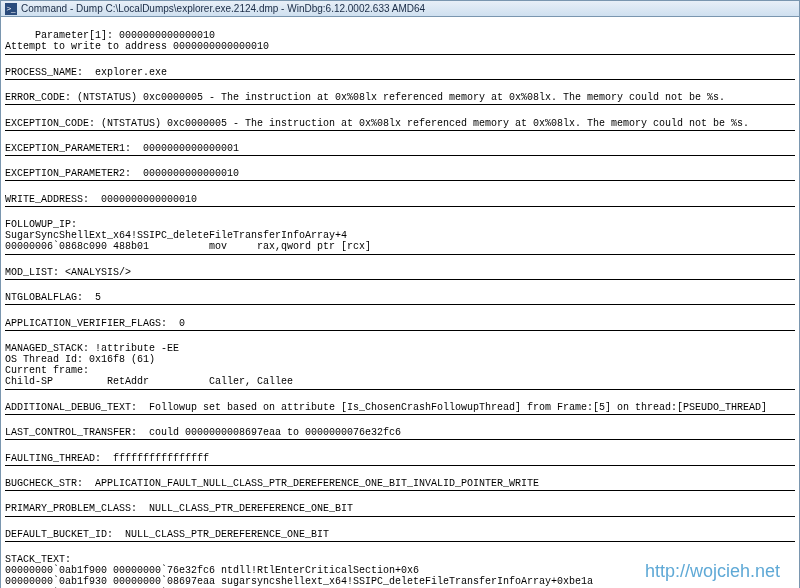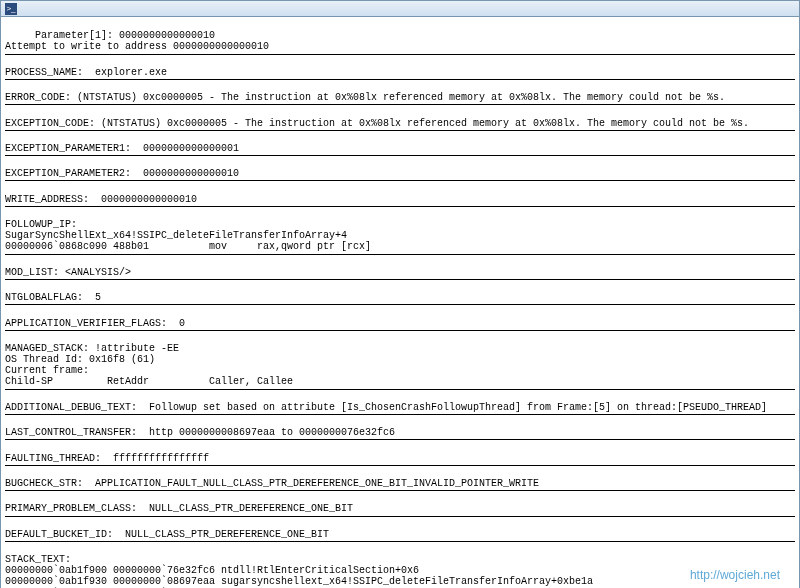--- a/index.html
+++ b/index.html
@@ -9,31 +9,32 @@
     background: linear-gradient(to bottom, #e8eff7, #cfe0f0);
     border-bottom: 1px solid #7a96af;
     height: 16px; display: flex; align-items: center; padding: 0 4px;
     font-family: Tahoma, sans-serif; font-size: 10px; color: #1a2b45;
   }
   .titlebar .icon { width: 12px; height: 12px; background: #2a4b7c; margin-right: 4px; display: inline-flex; align-items: center; justify-content: center; color: #fff; font-size: 8px; }
   .content { padding: 2px 4px 6px; white-space: pre; line-height: 1.12; overflow: hidden; }
   .section-hr { border-top: 1px solid #000; margin: 1px 0; }
   .watermark {
     position: absolute; right: 20px; bottom: 6px;
-    font-family: Arial, sans-serif; font-size: 12px; color: #5fa9d6; font-weight: 400;
+    font-family: Arial, sans-serif; font-size: 18px; color: #5fa9d6; font-weight: 400;
   }
   .wrap { position: relative; width: 800px; height: 588px; }
 </style>
 </head>
 <body>
 
 <div class="wrap">
 <div class="window">
   <div class="titlebar">
     <span class="icon">&gt;_</span>
+    <span>Command - Dump C:\LocalDumps\explorer.exe.2124.dmp - WinDbg:6.12.0002.633 AMD64</span>
   </div>
   <div class="content">
 <span>     Parameter[1]: 0000000000000010</span>
 <span>Attempt to write to address 0000000000000010</span>
 <div class="section-hr"></div>
 <span>PROCESS_NAME:  explorer.exe</span>
 <div class="section-hr"></div>
 <span>ERROR_CODE: (NTSTATUS) 0xc0000005 - The instruction at 0x%08lx referenced memory at 0x%08lx. The memory could not be %s.</span>
 <div class="section-hr"></div>
 <span>EXCEPTION_CODE: (NTSTATUS) 0xc0000005 - The instruction at 0x%08lx referenced memory at 0x%08lx. The memory could not be %s.</span>
@@ -54,21 +55,21 @@
 <div class="section-hr"></div>
 <span>APPLICATION_VERIFIER_FLAGS:  0</span>
 <div class="section-hr"></div>
 <span>MANAGED_STACK: !attribute -EE</span>
 <span>OS Thread Id: 0x16f8 (61)</span>
 <span>Current frame:</span>
 <span>Child-SP         RetAddr          Caller, Callee</span>
 <div class="section-hr"></div>
 <span>ADDITIONAL_DEBUG_TEXT:  Followup set based on attribute [Is_ChosenCrashFollowupThread] from Frame:[5] on thread:[PSEUDO_THREAD]</span>
 <div class="section-hr"></div>
-<span>LAST_CONTROL_TRANSFER:  http 0000000008697eaa to 0000000076e32fc6</span>
+<span>LAST_CONTROL_TRANSFER:  could 0000000008697eaa to 0000000076e32fc6</span>
 <div class="section-hr"></div>
 <span>FAULTING_THREAD:  ffffffffffffffff</span>
 <div class="section-hr"></div>
 <span>BUGCHECK_STR:  APPLICATION_FAULT_NULL_CLASS_PTR_DEREFERENCE_ONE_BIT_INVALID_POINTER_WRITE</span>
 <div class="section-hr"></div>
 <span>PRIMARY_PROBLEM_CLASS:  NULL_CLASS_PTR_DEREFERENCE_ONE_BIT</span>
 <div class="section-hr"></div>
 <span>DEFAULT_BUCKET_ID:  NULL_CLASS_PTR_DEREFERENCE_ONE_BIT</span>
 <div class="section-hr"></div>
 <span>STACK_TEXT:</span>

